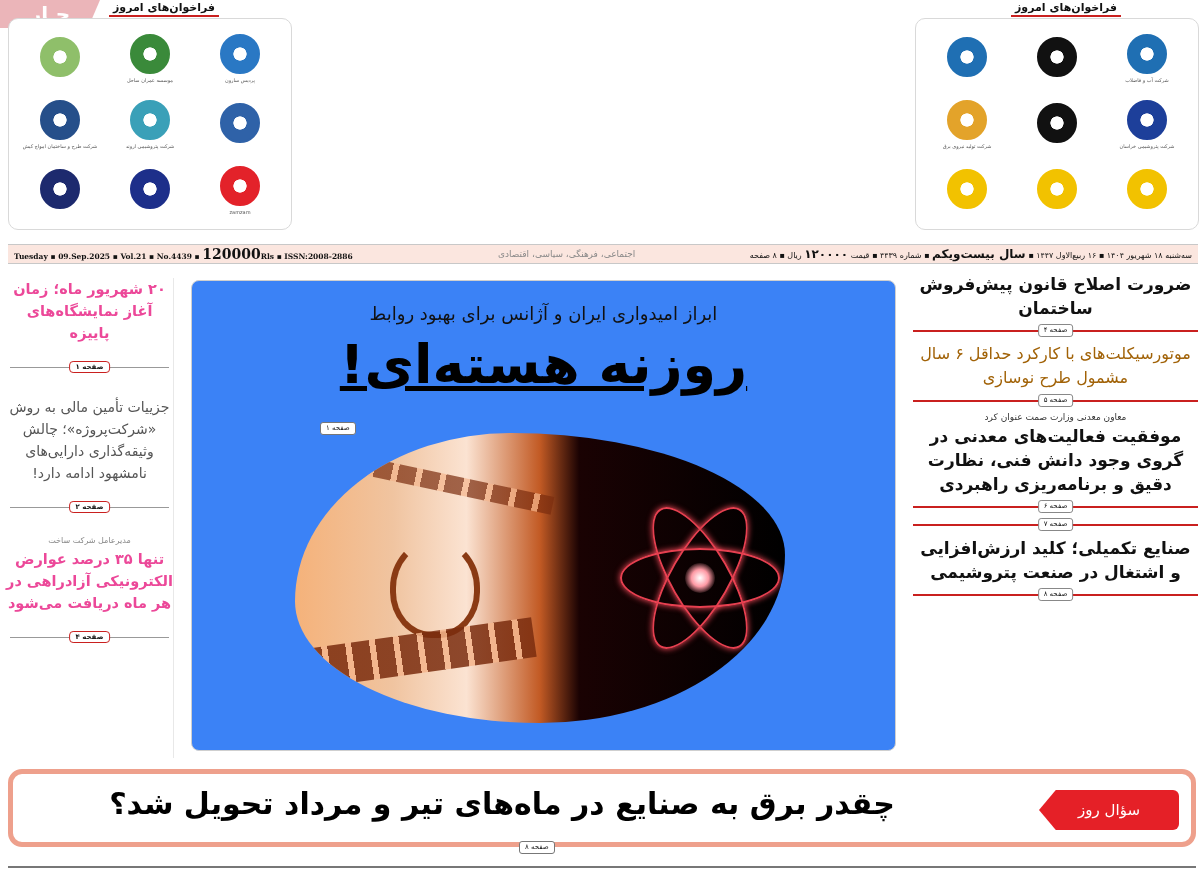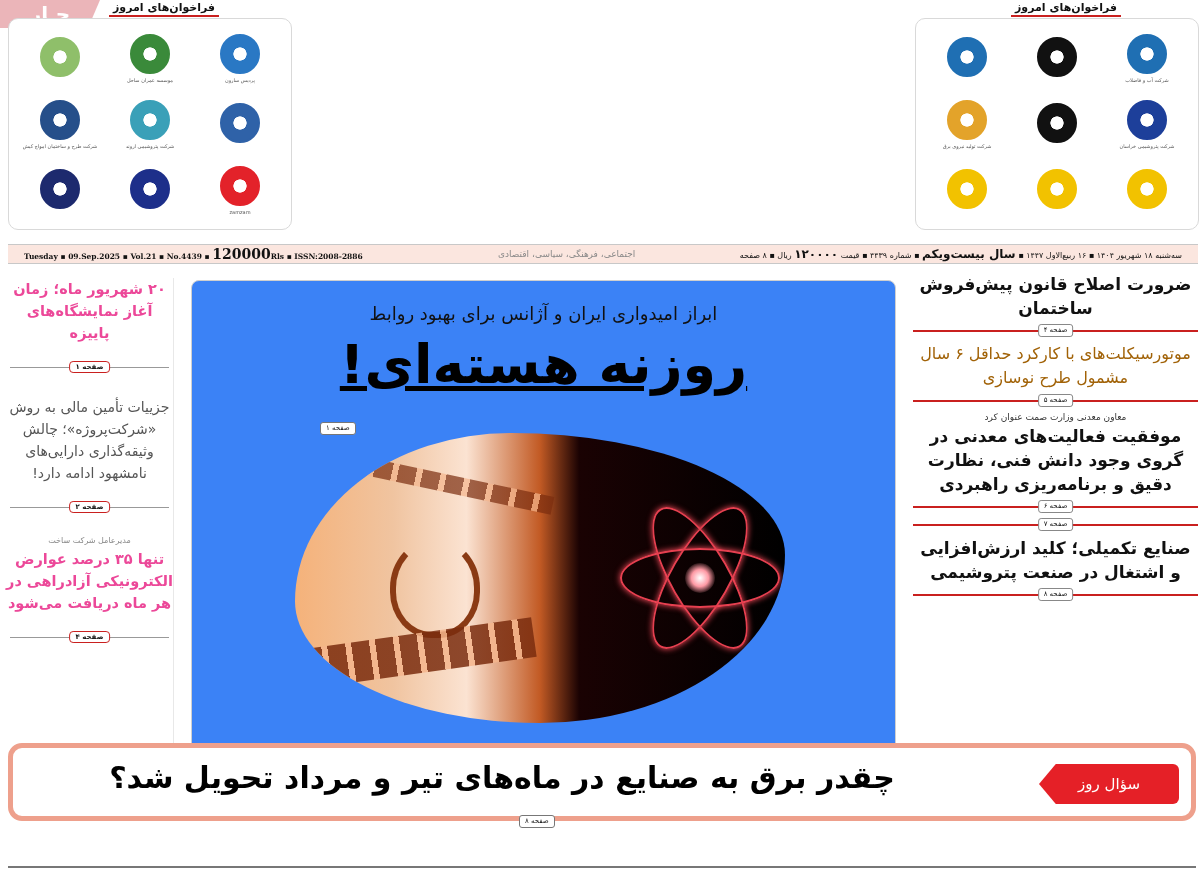--- a/index.html
+++ b/index.html
@@ -25,21 +25,21 @@
     .brand-sun { position: absolute; left: 385px; top: 40px; width: 160px; height: 150px; border-radius: 50%; background: radial-gradient(circle, #fff200 0%, #fff56a 40%, rgba(255,255,255,0) 72%); }
     .brand-blue { position: absolute; left: 10px; top: 10px; font-size: 90px; font-weight: bold; color: #1c7ec4; direction: rtl; line-height: 1; letter-spacing: -3px; }
     .brand-red { position: absolute; left: 10px; top: 80px; font-size: 128px; font-weight: bold; color: #e51e25; direction: rtl; line-height: 1; letter-spacing: -6px; }
     .brand-small { position: absolute; left: 415px; top: 92px; font-size: 26px; font-weight: bold; color: #111; direction: rtl; }
     .qr { position: absolute; left: 508px; top: 20px; width: 46px; height: 46px; background:
       repeating-linear-gradient(90deg, #111 0 4px, #fff 4px 7px),
       repeating-linear-gradient(0deg, #111 0 3px, #fff 3px 6px);
       background-blend-mode: multiply; border: 3px solid #111; }
 
     
-    .info-strip { position: absolute; left: 8px; top: 244px; width: 1190px; height: 20px; background: #fbe6df; border-top: 1px solid #c8c8c8; border-bottom: 1px solid #c8c8c8; font-size: 8px; display: flex; align-items: center; justify-content: space-between; padding: 0 16px; }
+    .info-strip { position: absolute; left: 8px; top: 244px; width: 1190px; height: 20px; background: #fbe6df; border-top: 1px solid #c8c8c8; border-bottom: 1px solid #c8c8c8; font-size: 8px; display: flex; align-items: center; justify-content: space-between; padding: 0 6px; }
     .strip-en { font-family: "DejaVu Serif", serif; font-weight: bold; font-size: 7.5px; color: #111; white-space: nowrap; }
     .strip-en .big { font-size: 14px; }
     .strip-mid { direction: rtl; color: #888; font-size: 9px; position: absolute; left: 490px; }
     .strip-fa { direction: rtl; font-size: 8px; color: #111; white-space: nowrap; }
     .strip-fa .big { font-size: 12px; font-weight: bold; }
 
     
     .col-right { position: absolute; left: 913px; top: 272px; width: 285px; height: 485px; }
     .story { position: relative; text-align: center; direction: rtl; }
     .story .kicker { font-size: 9px; color: #333; margin-bottom: 2px; }
@@ -69,21 +69,21 @@
     .flag-band { position: absolute; left: 10px; top: 200px; width: 230px; height: 40px; background: repeating-linear-gradient(90deg, #7a2c0e 0 18px, #f4b58c 18px 24px); transform: rotate(-8deg); opacity: .85; }
     .flag-band.top { top: 40px; left: 30px; height: 18px; opacity: .7; transform: rotate(12deg); }
     .emblem { position: absolute; left: 95px; top: 105px; width: 90px; height: 100px; border: 6px solid #8a3a14; border-radius: 50% 50% 46% 46%; border-top-color: transparent; }
     .atom { position: absolute; left: 320px; top: 60px; width: 170px; height: 170px; }
     .orbit { position: absolute; left: 5px; top: 55px; width: 160px; height: 60px; border: 2px solid #e64050; border-radius: 50%; box-shadow: 0 0 6px #ff4d5e; }
     .orbit.o2 { transform: rotate(60deg); }
     .orbit.o3 { transform: rotate(-60deg); }
     .nucleus { position: absolute; left: 70px; top: 70px; width: 30px; height: 30px; border-radius: 50%; background: radial-gradient(circle, #fff 0%, #ff9aa5 40%, rgba(200,30,50,0) 75%); }
 
     
-    .question { position: absolute; left: 8px; top: 743px; width: 1188px; height: 78px; border: 5px solid #eea08c; border-radius: 14px; background: #fff; padding-left: 15px; }
+    .question { position: absolute; left: 8px; top: 769px; width: 1188px; height: 78px; border: 5px solid #eea08c; border-radius: 14px; background: #fff; padding-left: 15px; }
     .q-text { position: absolute; left: 0; right: 200px; top: 12px; text-align: center; direction: rtl; font-size: 30px; font-weight: bold; color: #000; }
     .q-badge { position: absolute; right: 12px; top: 16px; width: 140px; height: 40px; background: #e52027; color: #fff; border-radius: 6px; font-size: 15px; direction: rtl; display: flex; align-items: center; justify-content: center; clip-path: polygon(12% 0, 100% 0, 100% 100%, 12% 100%, 0 50%); }
     .q-tag { position: absolute; left: 506px; top: 67px; background: #fff; border: 1px solid #777; border-radius: 3px; font-size: 7px; padding: 0 5px; line-height: 11px; direction: rtl; }
     .bottom-rule { position: absolute; left: 8px; top: 866px; width: 1188px; height: 2px; background: #777; }
   </style>
 </head>
 <body>
 
 <div class="jar-badge">جـار</div>
 

